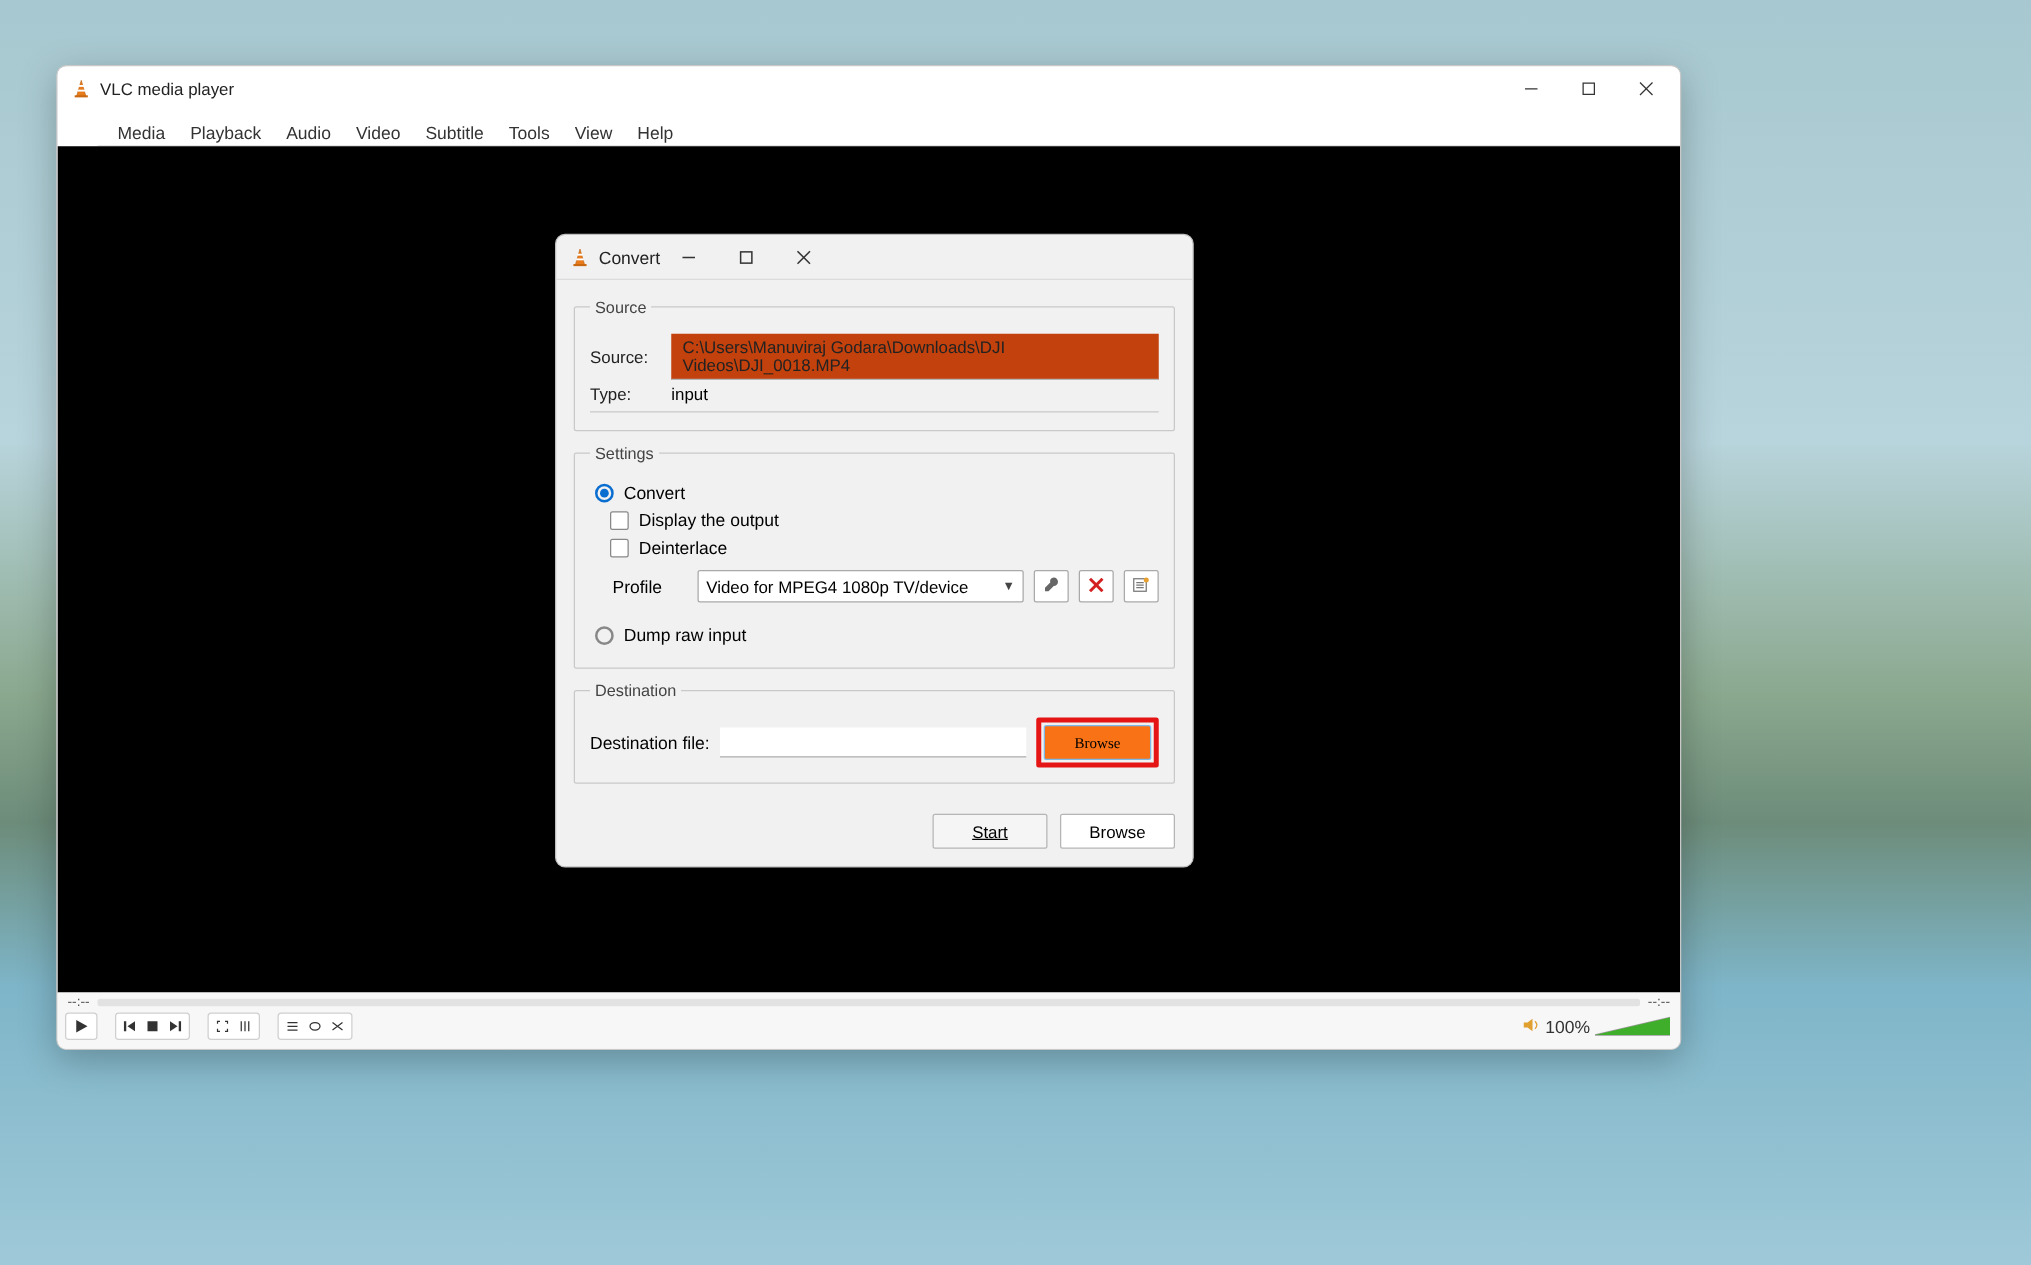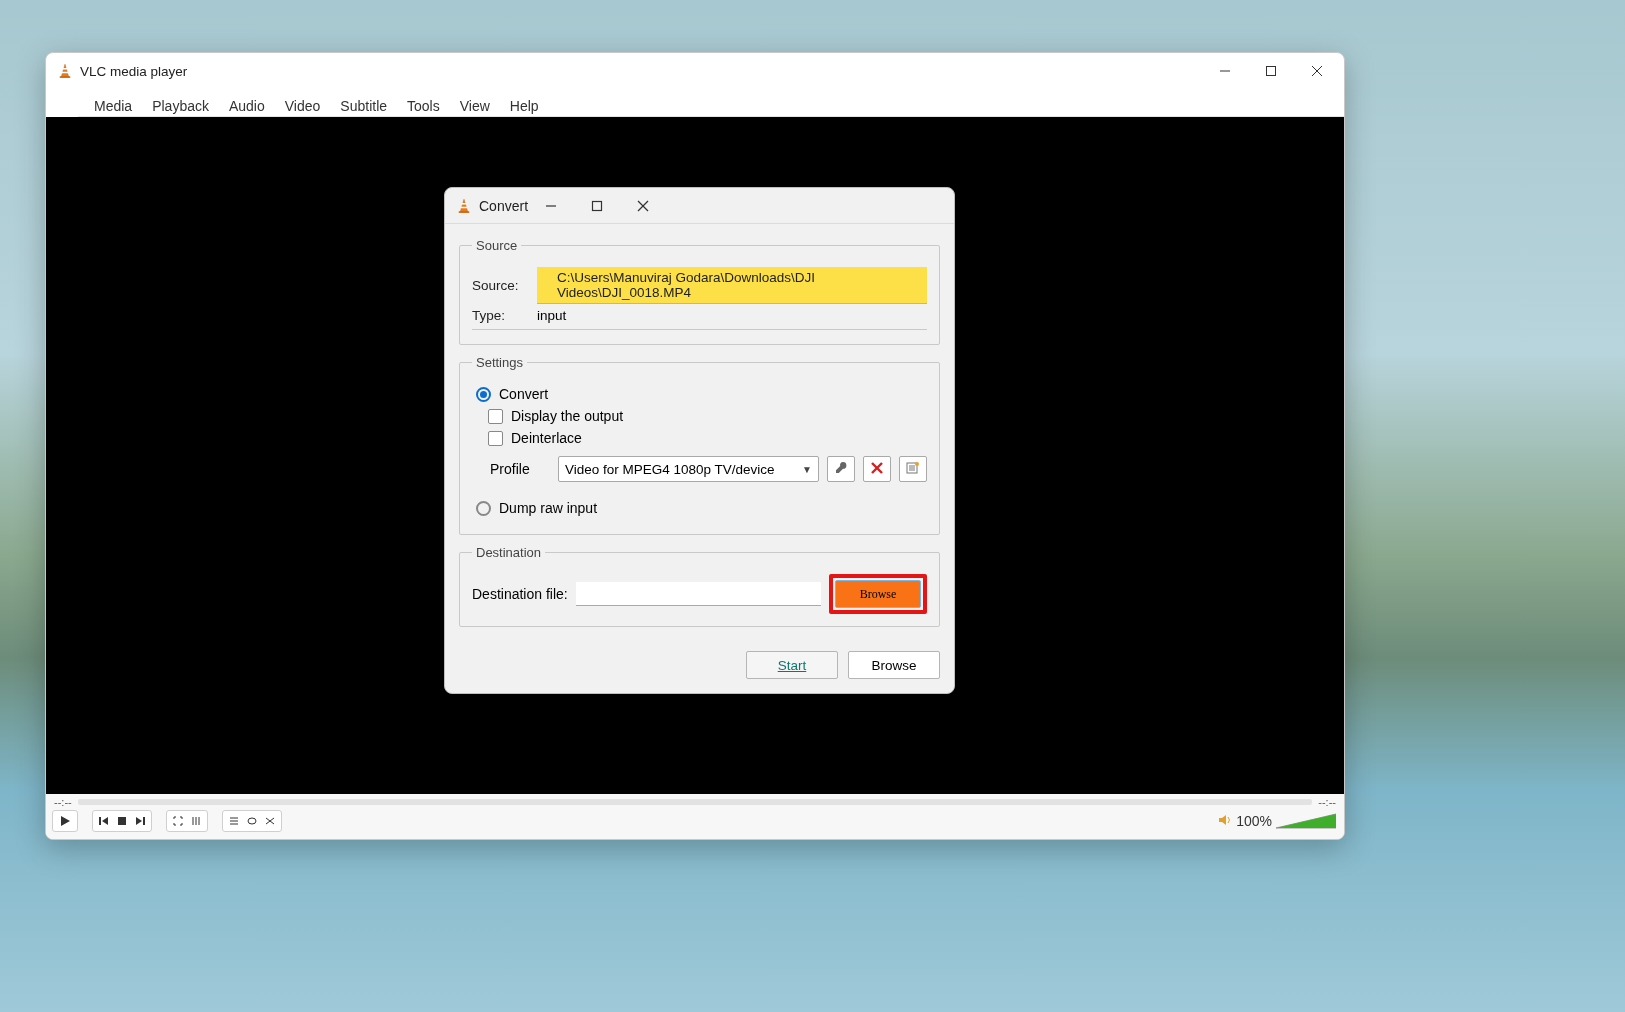--- a/index.html
+++ b/index.html
@@ -127,24 +127,24 @@
   margin: 8px 0 10px 0;
   padding: 10px 12px 12px 12px;
 }
 fieldset.section > legend {
   font-size: 13px; color: #444; padding: 0 4px;
 }
 .row { display: flex; align-items: center; gap: 10px; margin: 4px 0; font-size: 13.5px; }
 .lbl { color: #222; width: 55px; }
 .ro-field {
   flex: 1;
-  background: #fde047;
+  background: #c2410c;
   border: none;
   border-bottom: 1px solid #b5b5b5;
-  padding: 3px 20px;
+  padding: 3px 9px;
   font-size: 13.5px; color: #222;
 }
 .divider { height: 1px; background: #c9c9c9; margin: 6px 0 2px 0; }
 
 .radio-row, .check-row {
   display: flex; align-items: center; gap: 8px;
   margin: 6px 0 6px 4px;
 }
 .check-row { margin-left: 16px; align-items: center; }
 .radio {
@@ -203,21 +203,21 @@
 }
 .dlg-buttons {
   display: flex; justify-content: flex-end; gap: 10px;
   padding: 4px 14px 14px 14px;
 }
 .btn {
   width: 92px; height: 28px;
   background: #fff; border: 1px solid #b5b5b5; border-radius: 2px;
   cursor: pointer; font-size: 13.5px;
 }
-.btn.disabled { color: #0f766e; background: #f5f5f5; cursor: default; text-decoration: underline; }
+.btn.disabled { color: #000000; background: #f5f5f5; cursor: default; text-decoration: underline; }
 
 </style>
 </head>
 <body>
 
 <div class="desktop">
 
   <div class="main-window">
     <div class="title-bar">
       <span class="cone">

